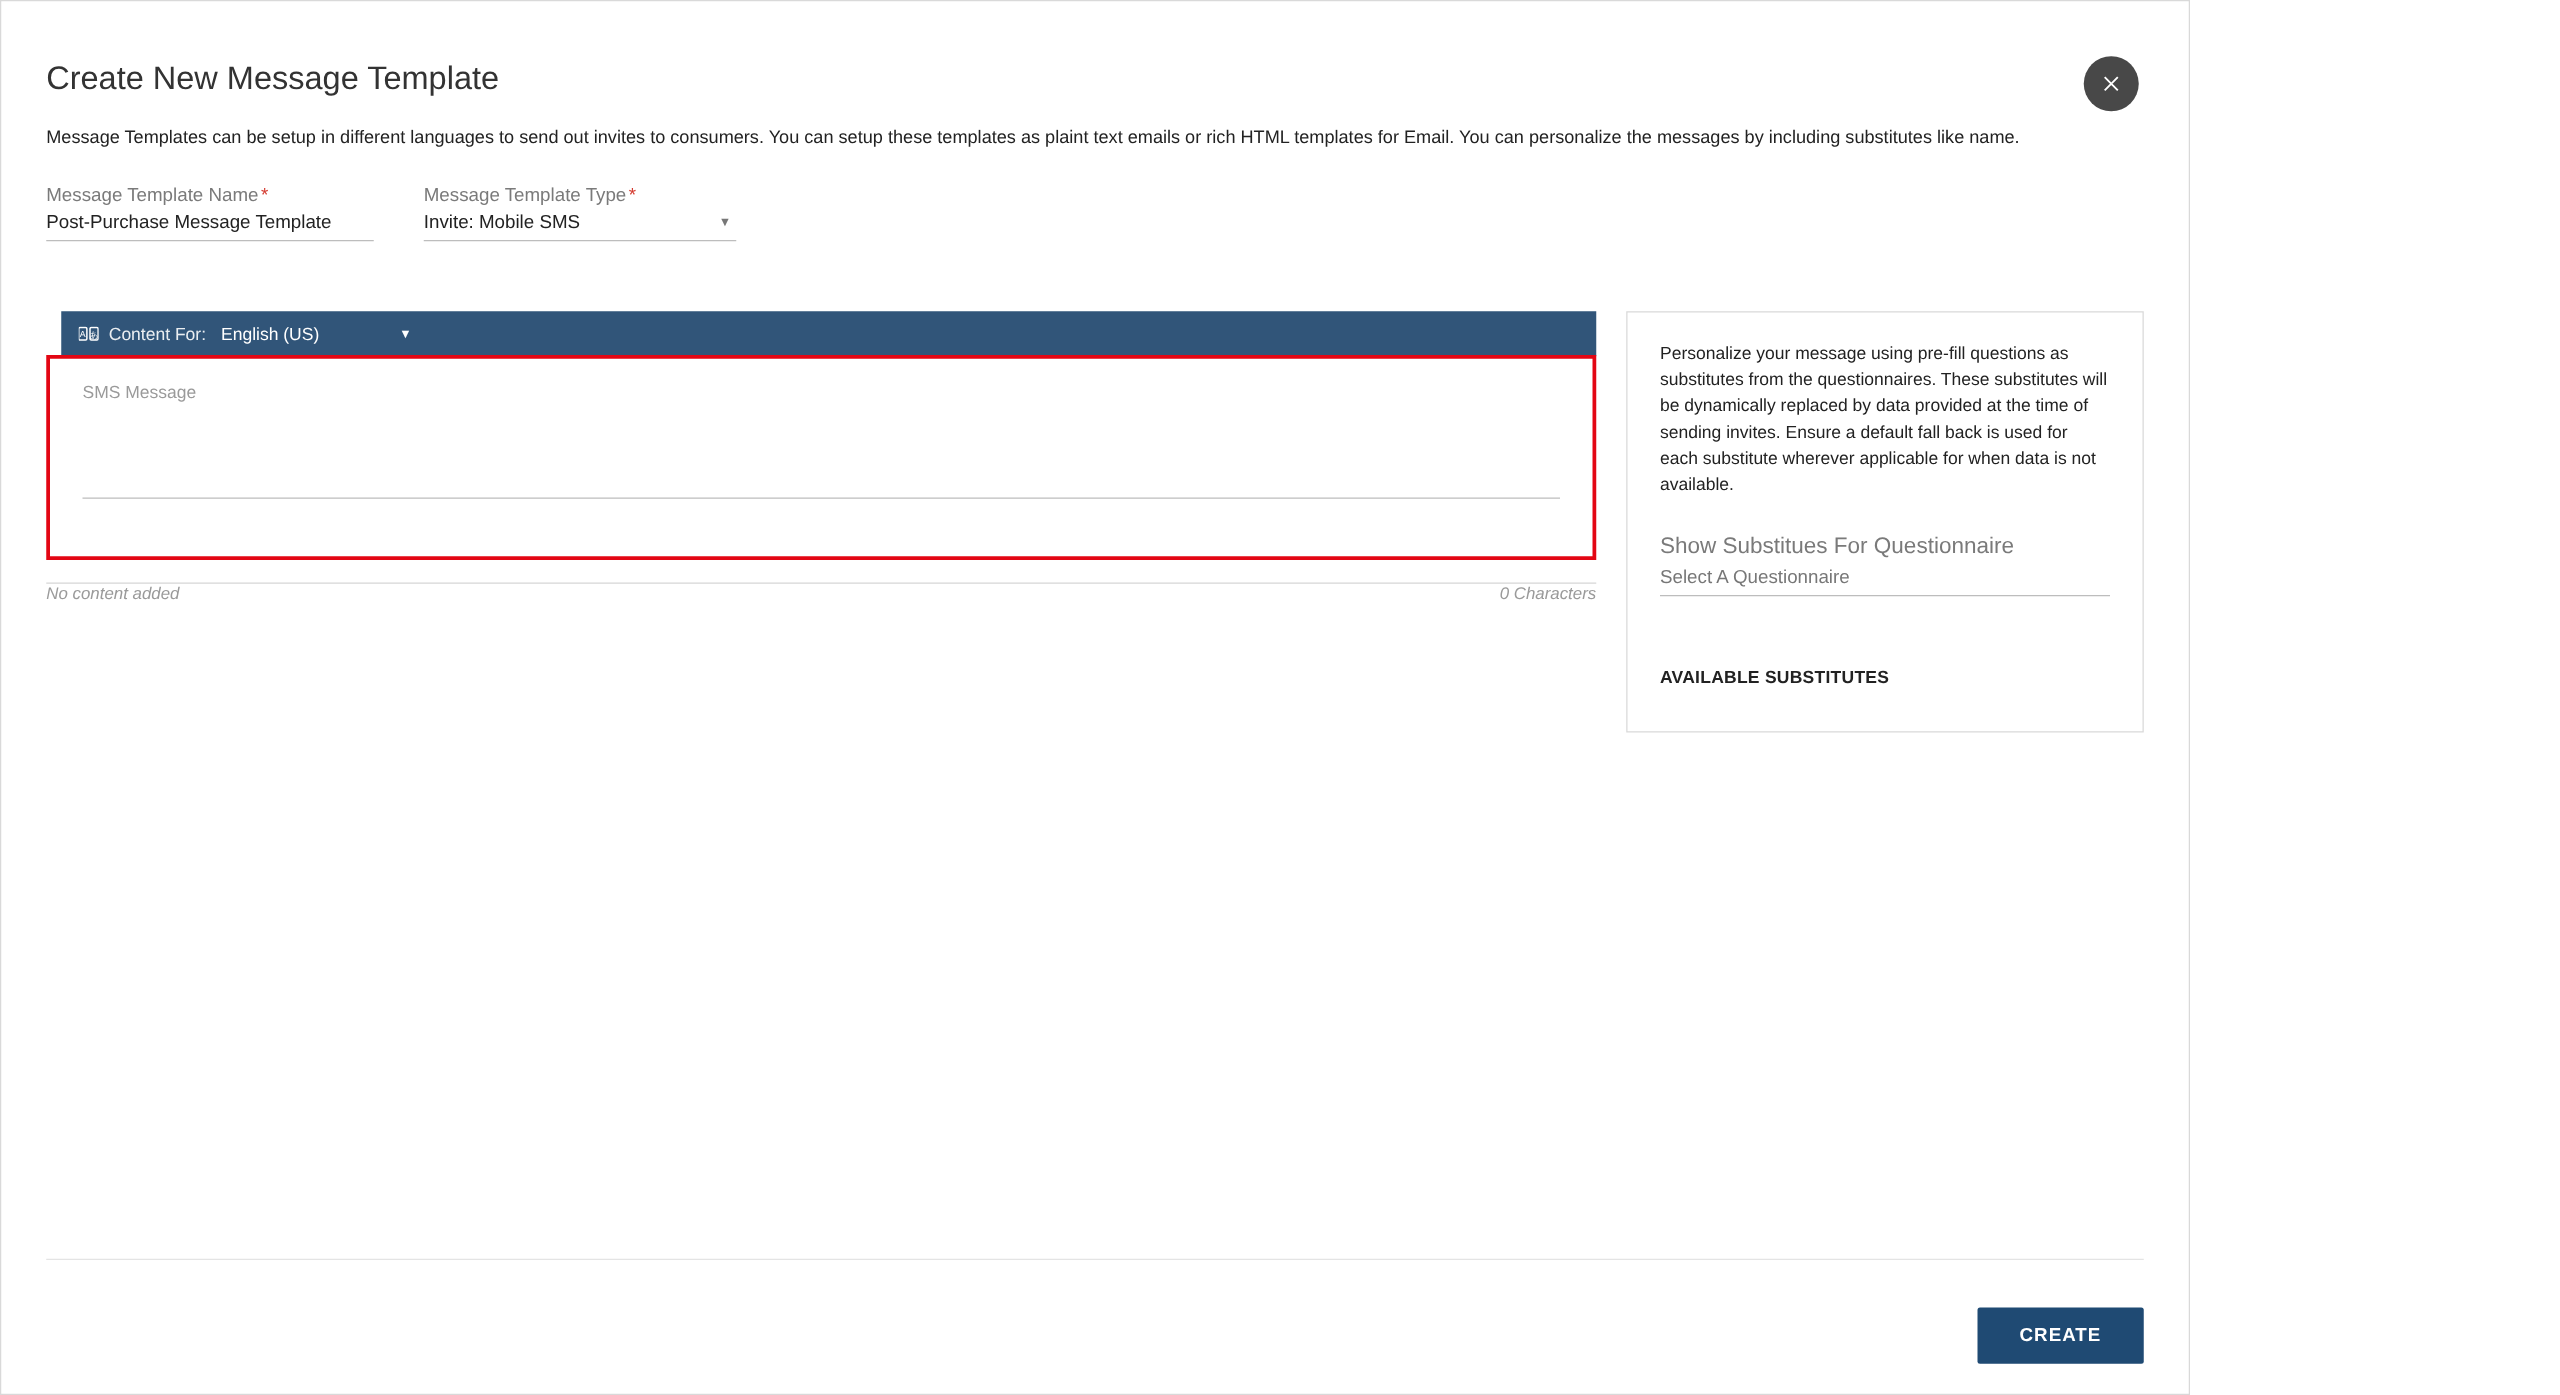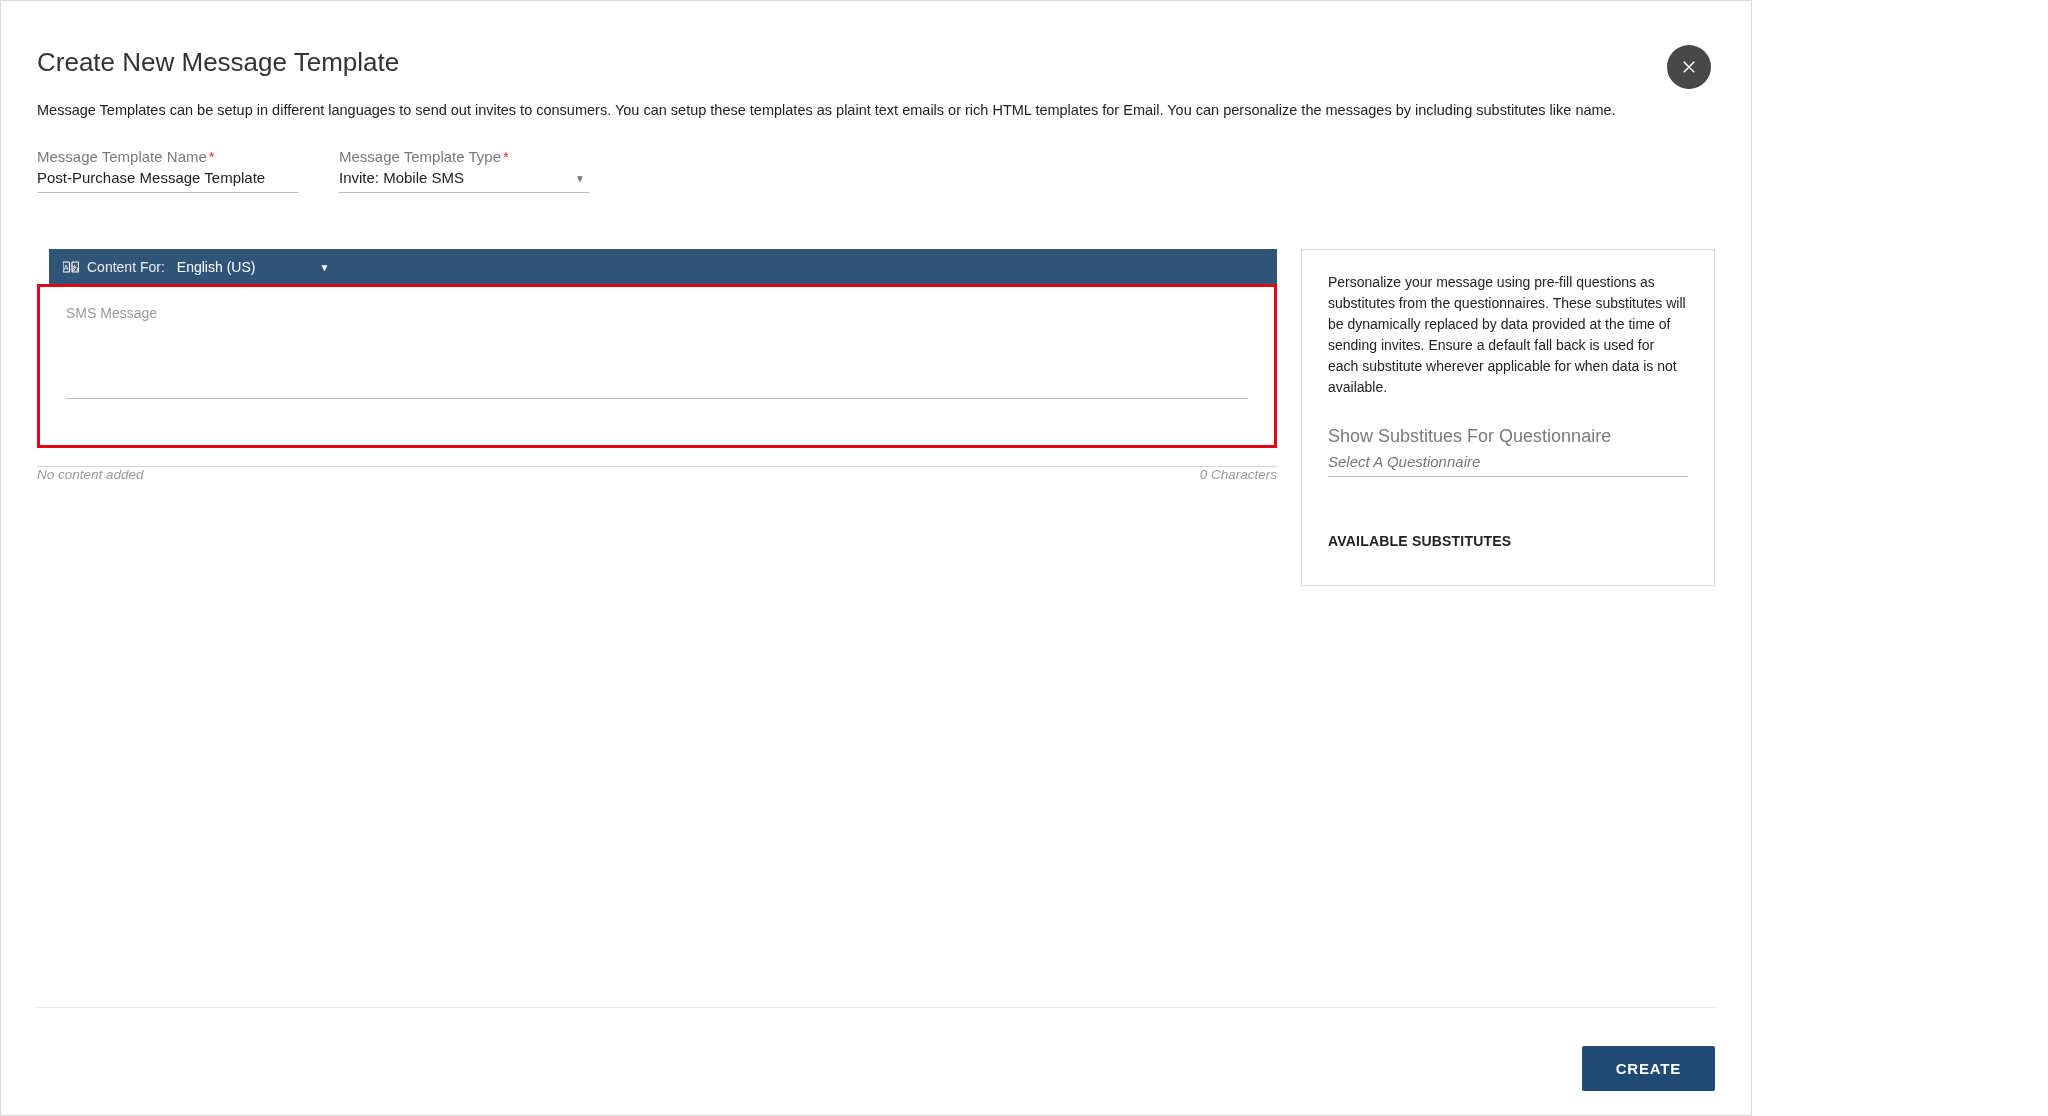--- a/index.html
+++ b/index.html
@@ -161,21 +161,20 @@
   .sub-q-select-wrap { position: relative; margin-top: 4px; }
   .sub-q-select {
     width: 100%;
     border: none;
     border-bottom: 1px solid #bdbdbd;
     background: transparent;
     font-size: 15px;
     color: #777;
     padding: 2px 0 6px 0;
     outline: none;
-    font-style: italic;
   }
   .avail-heading {
     margin-top: 56px;
     font-size: 14px;
     font-weight: 700;
     letter-spacing: 0.2px;
   }
   .subst-list { margin-top: 14px; display: flex; flex-direction: column; gap: 14px; }
   .subst-item {
     display: flex;

